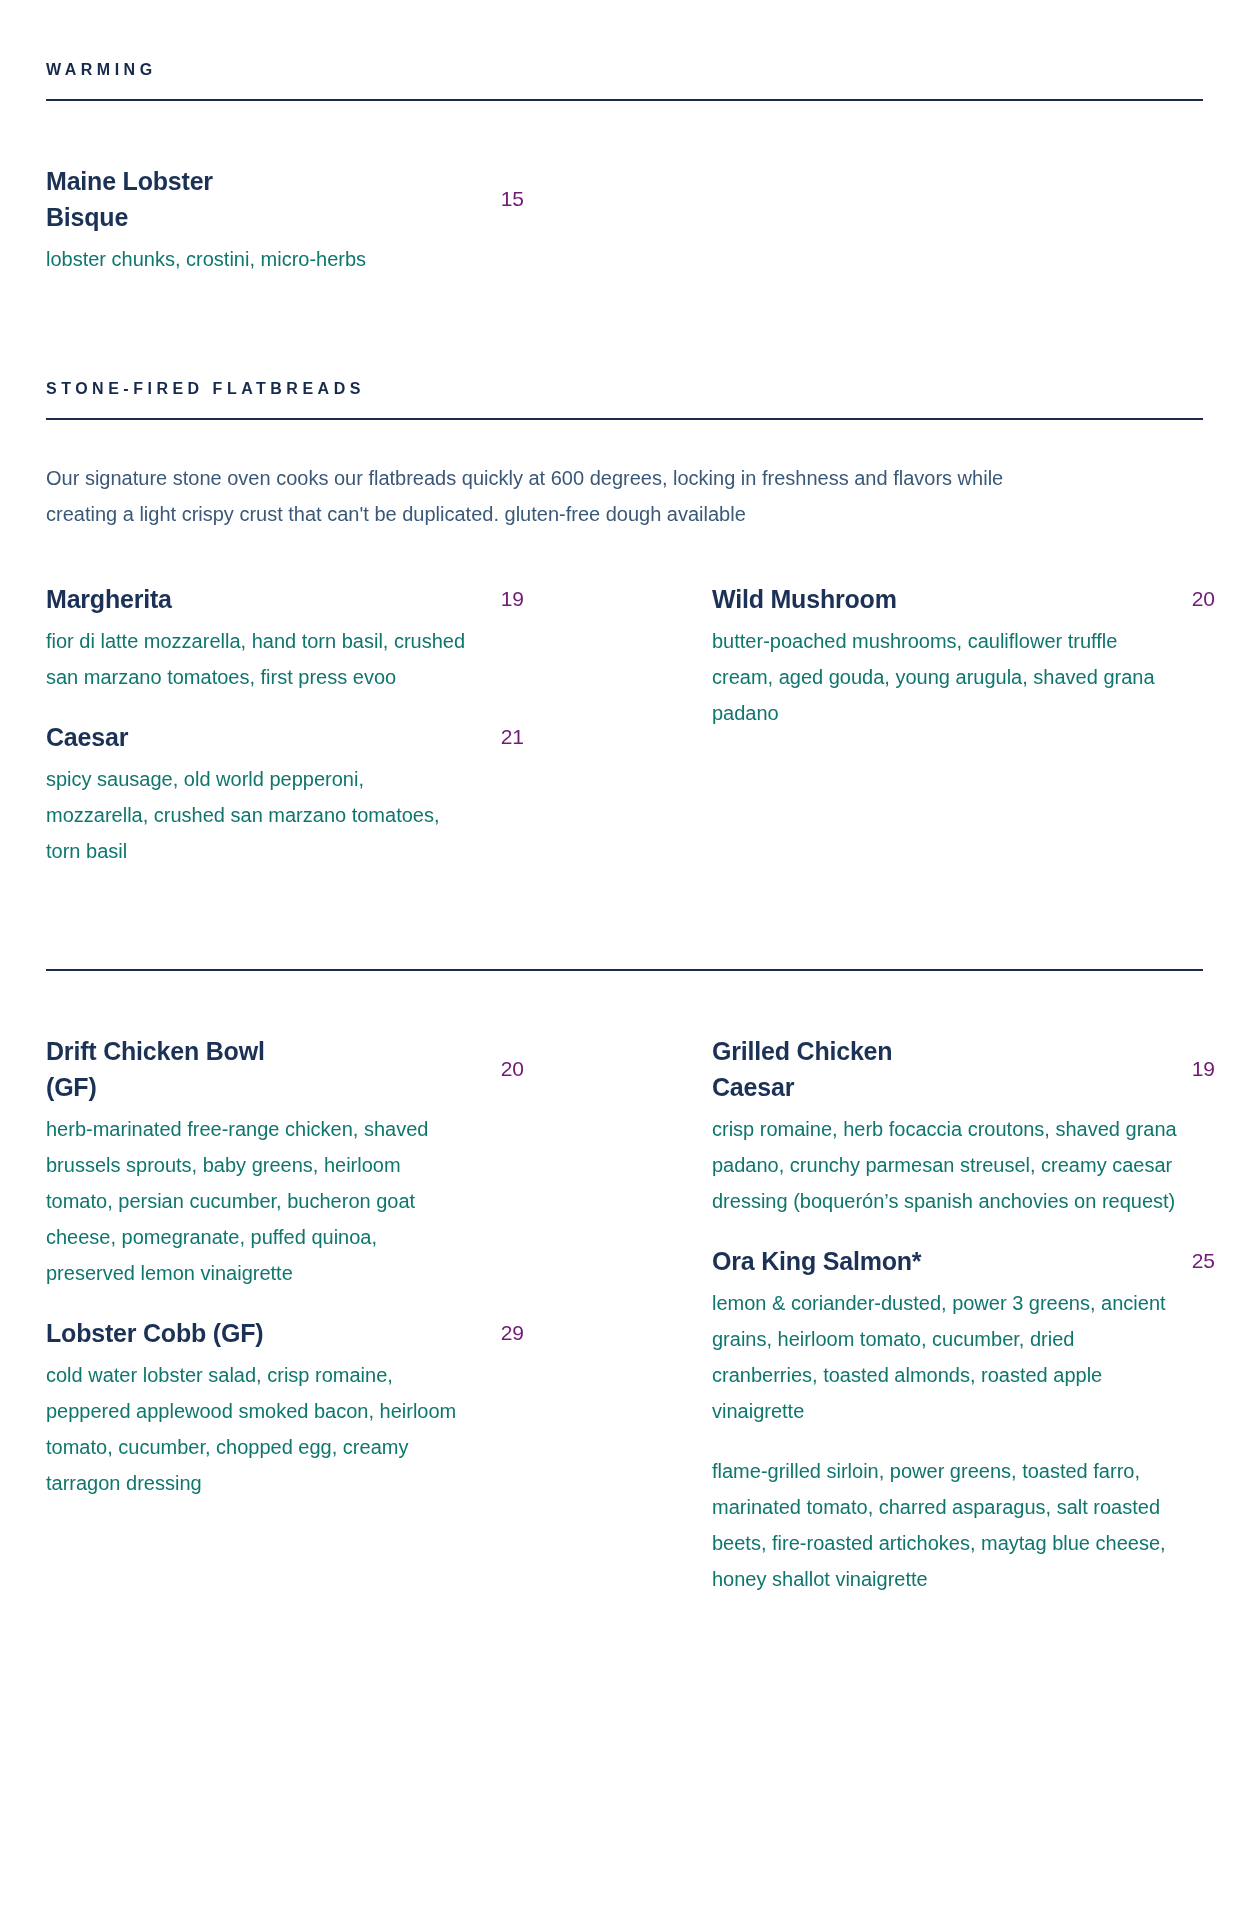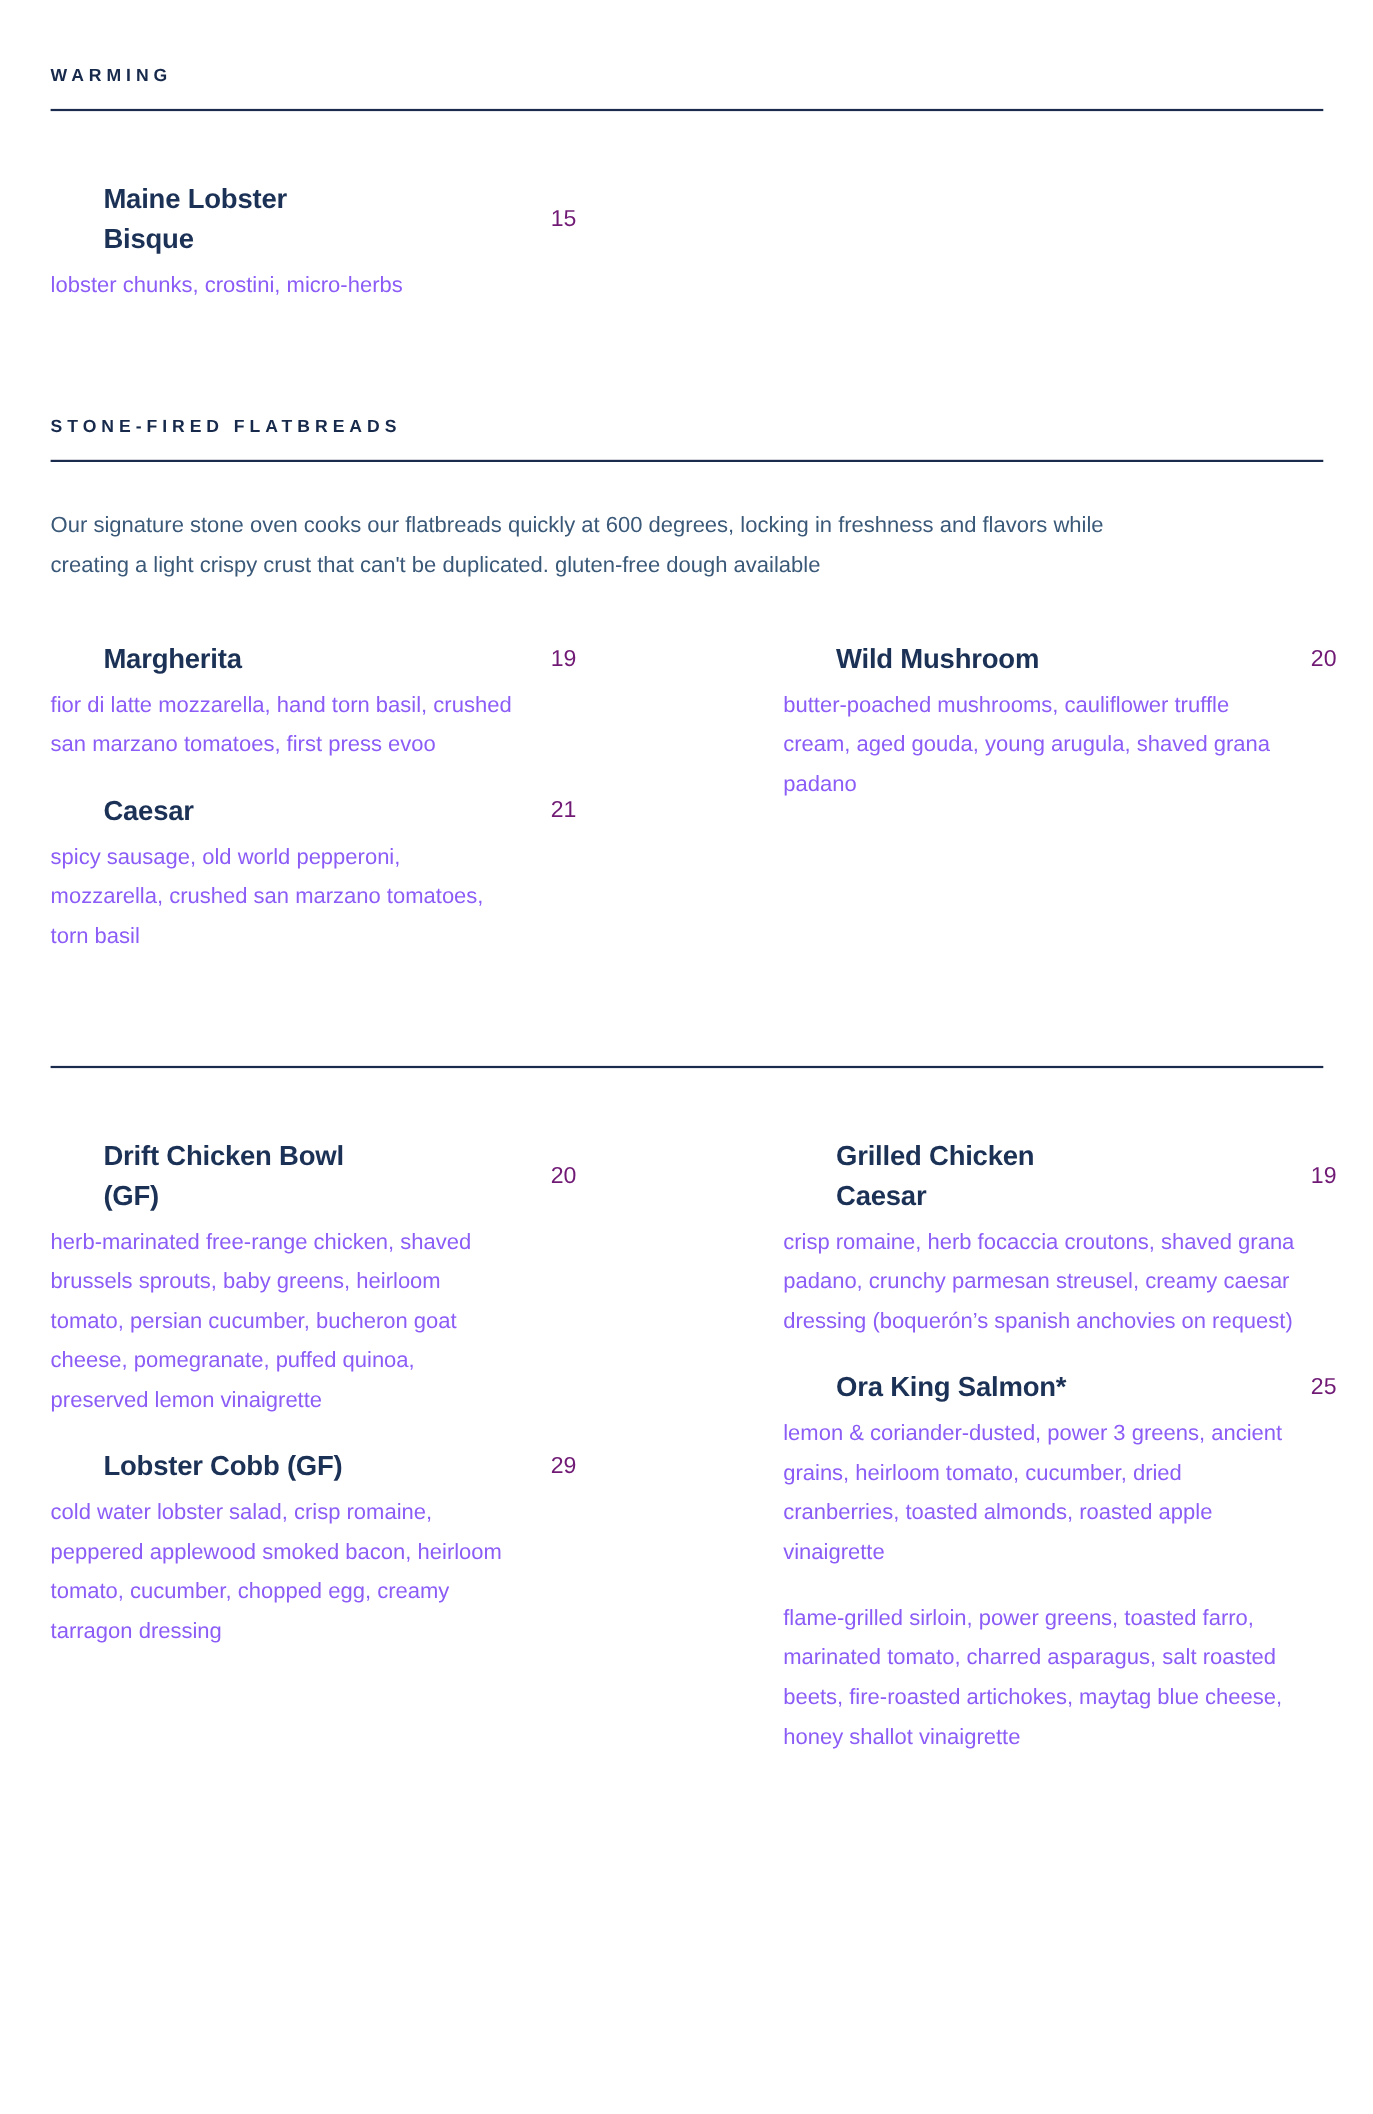--- a/index.html
+++ b/index.html
@@ -32,28 +32,28 @@
 
   .item { margin-bottom:24px; }
   .item:last-child { margin-bottom:0; }
 
   .item-head {
     display:flex; align-items:center; justify-content:space-between;
     margin-bottom:6px;
   }
   .item-name {
     width:240px; font-size:25px; line-height:36px; font-weight:700;
-    color:#1b3155; letter-spacing:-0.2px;margin-left:48px;
+    color:#1b3155; letter-spacing:-0.2px;
   }
   .item-price {
     font-size:21px; line-height:36px; color:#701a75; font-weight:400;
     text-align:right; flex:0 0 auto;
   }
   .item-desc {
-    font-size:20px; line-height:36px; color:#8b5cf6; max-width:420px;
+    font-size:20px; line-height:36px; color:#0f766e; max-width:420px;
   }
   .col-right .item-desc { max-width:470px; }
 </style>
 </head>
 <body>
 
 <div class="page">
 
   <section class="section section--warming">
     <h2 class="section-title">WARMING</h2>

